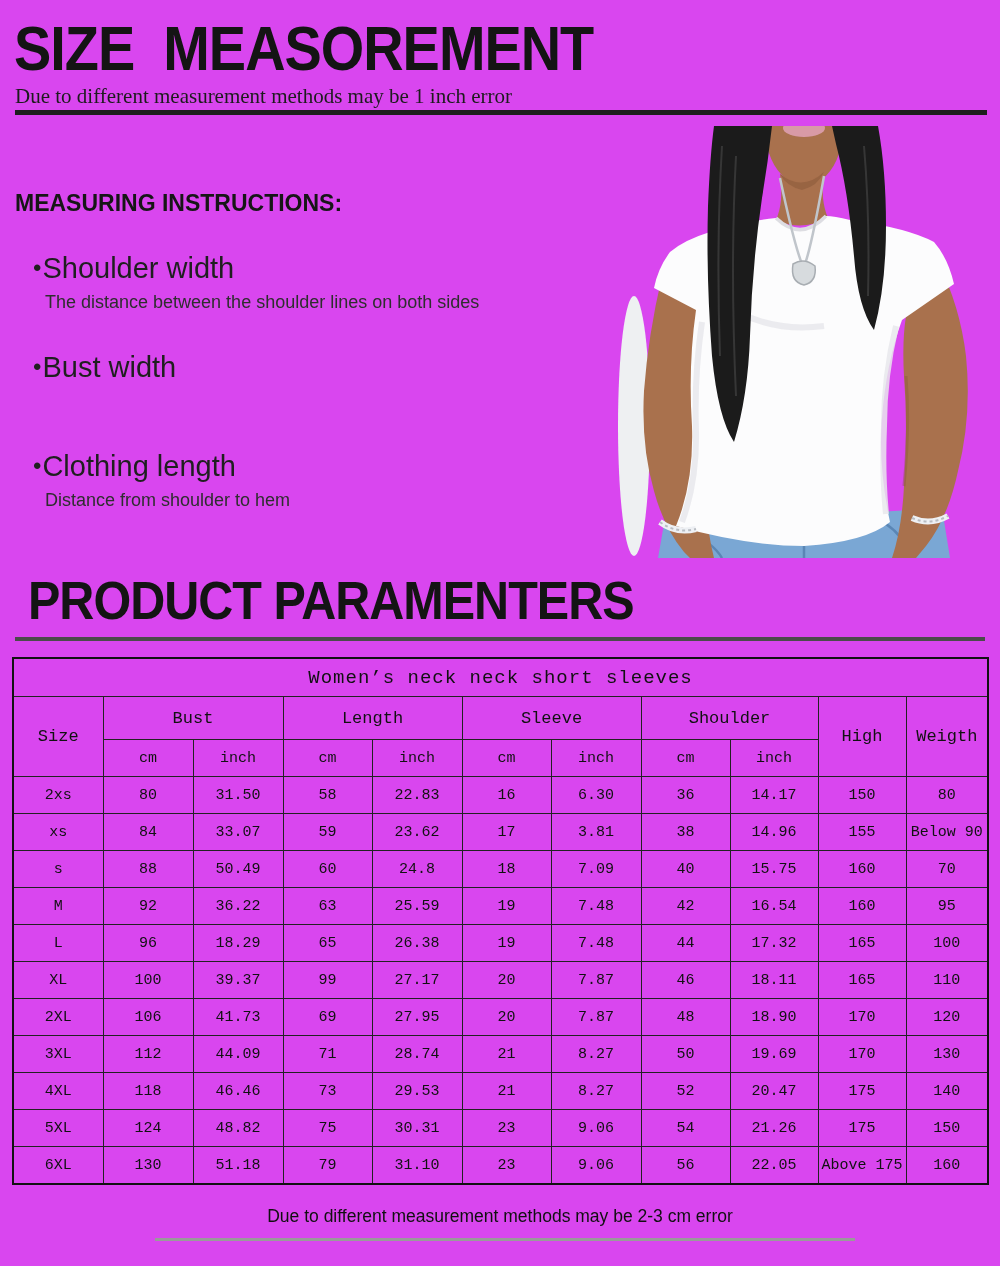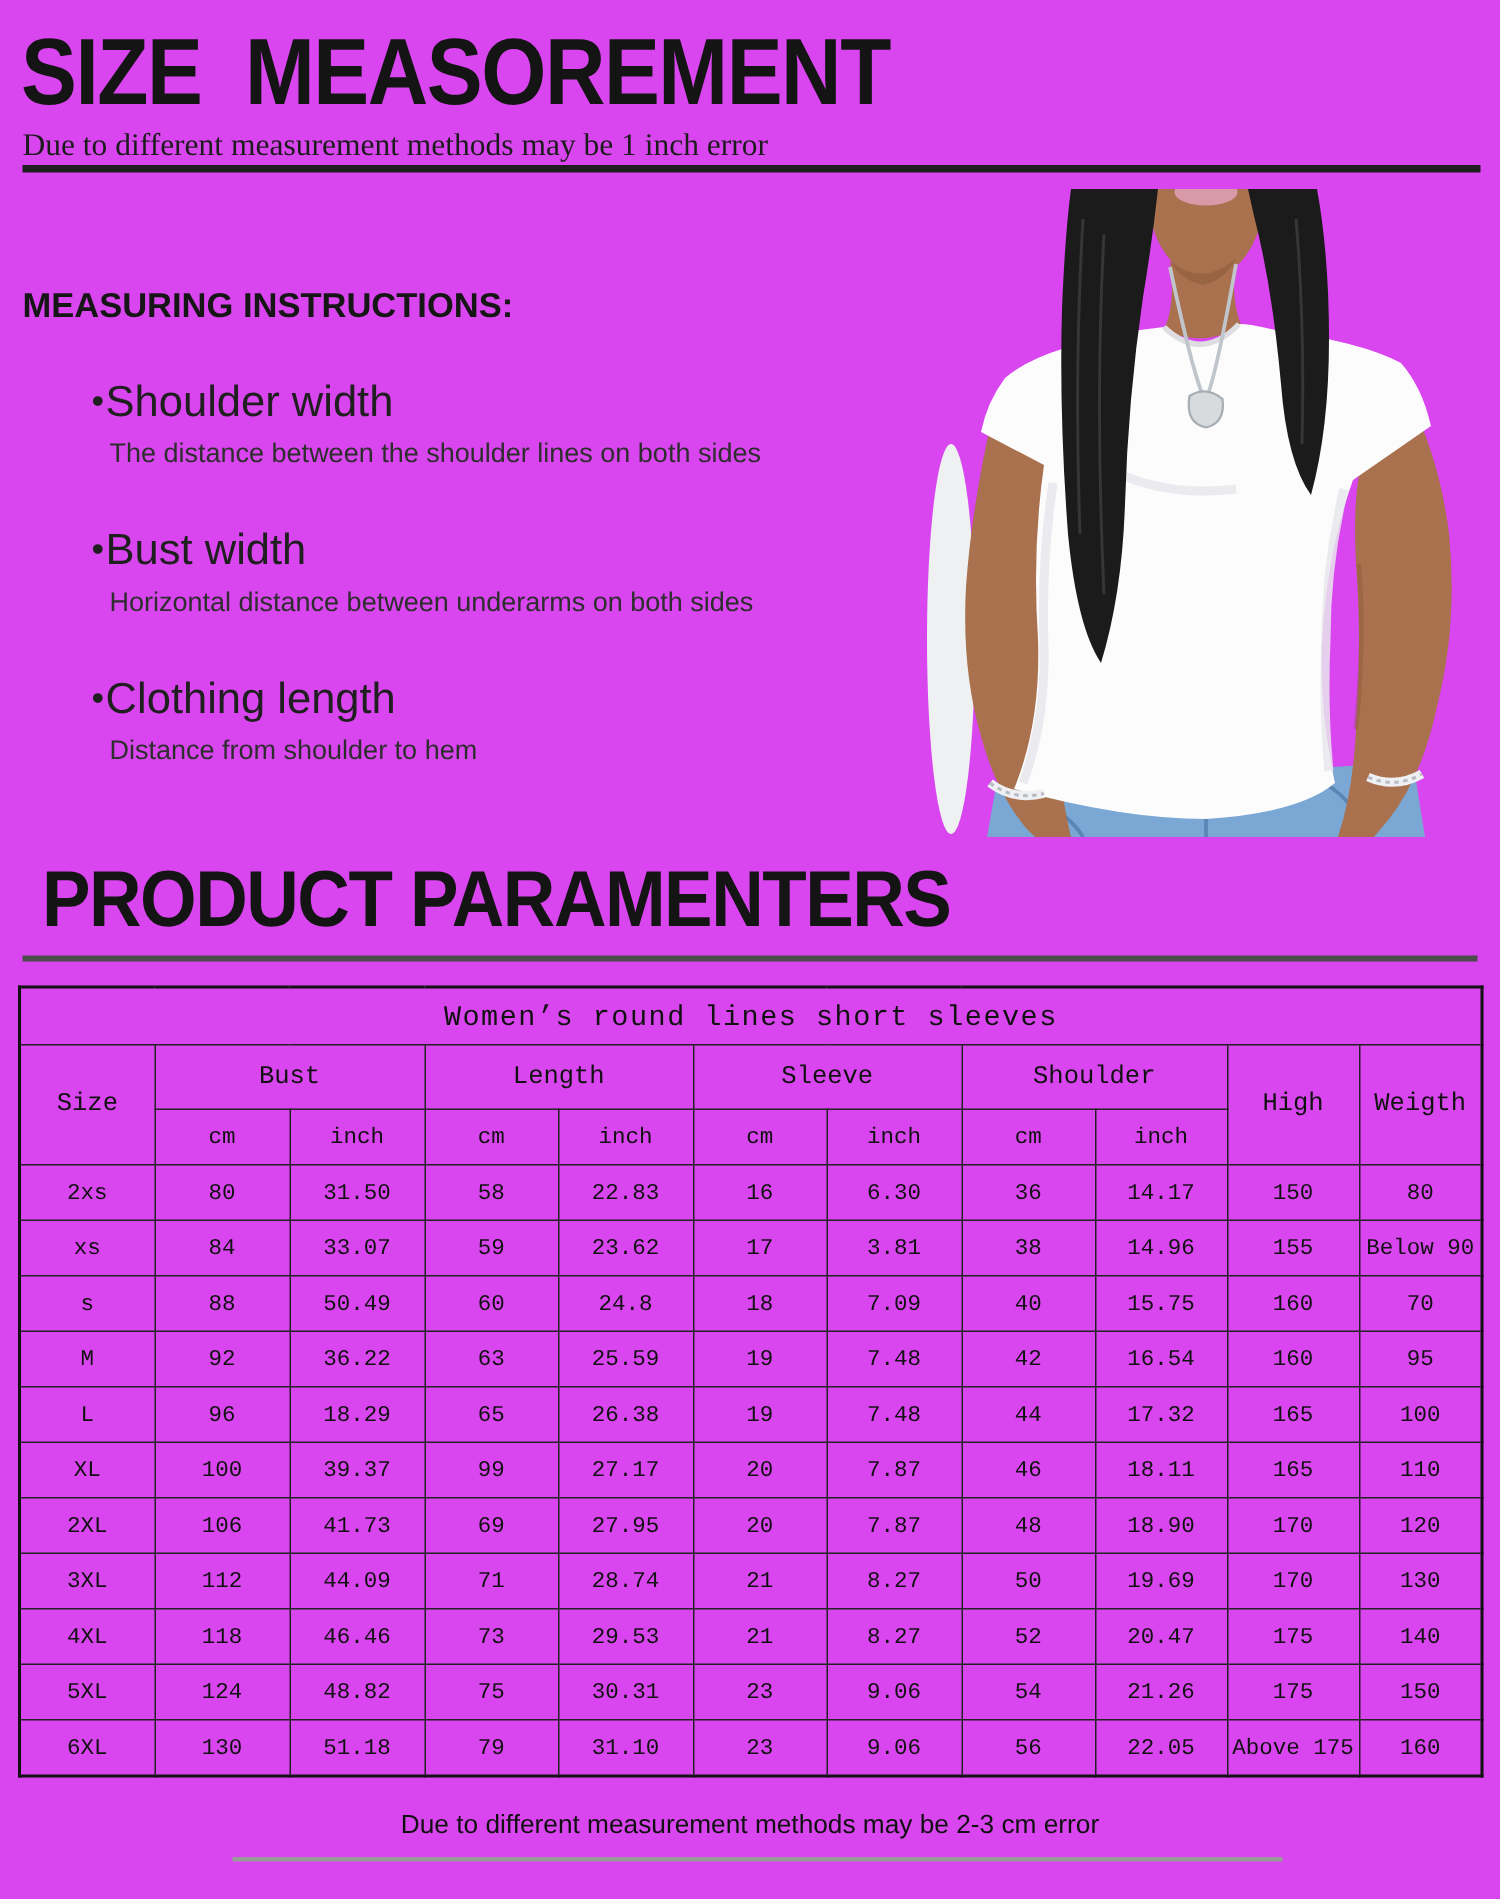--- a/index.html
+++ b/index.html
@@ -22,21 +22,21 @@
     position:absolute;left:15px;top:84px;
     font-family:"Liberation Serif",serif;
     font-size:21px;color:#1c1c1c;
   }
   .rule-1{position:absolute;left:15px;top:110px;width:972px;height:5px;background:#1e1e1e;}
   
   .instr-heading{
     position:absolute;left:15px;top:190px;
     font-size:23px;font-weight:bold;color:#161616;
   }
-  .instr-item{position:absolute;left:33px;width:560px;margin-left:28px;}
+  .instr-item{position:absolute;left:33px;width:560px;}
   .instr-item .item-title{font-size:29px;color:#1f1f1f;}
   .instr-item .bullet{font-size:24px;vertical-align:2px;margin-right:1px;}
   .instr-item .item-desc{margin:7px 0 0 12px;font-size:18px;color:#2e2e2e;}
   .item-1{top:252px;}
   .item-2{top:351px;}
   .item-3{top:450px;}
   
   .figure-wrap{position:absolute;left:618px;top:126px;width:372px;height:432px;}
   .figure-wrap svg{display:block;overflow:hidden;}
   
@@ -82,21 +82,20 @@
 
   <div class="instr-heading">MEASURING INSTRUCTIONS:</div>
 
   <div class="instr-item item-1">
     <div class="item-title"><span class="bullet">•</span><span>Shoulder width</span></div>
     <div class="item-desc">The distance between the shoulder lines on both sides</div>
   </div>
 
   <div class="instr-item item-2">
     <div class="item-title"><span class="bullet">•</span><span>Bust width</span></div>
-    <div class="item-desc">Horizontal distance between underarms on both sides</div>
   </div>
 
   <div class="instr-item item-3">
     <div class="item-title"><span class="bullet">•</span><span>Clothing length</span></div>
     <div class="item-desc">Distance from shoulder to hem</div>
   </div>
 
   <div class="figure-wrap">
     <svg width="372" height="432" viewBox="0 0 372 432">
 
@@ -144,21 +143,21 @@
         <col style="width:90px">
         <col style="width:89px">
       <col style="width:90px">
         <col style="width:89px">
         <col style="width:88px">
       <col style="width:88px">
         <col style="width:82px">
     </colgroup>
     <thead>
       <tr class="table-title">
-        <th colspan="11">Women’s round lines short sleeves</th>
+        <th colspan="11">Women’s neck neck short sleeves</th>
       </tr>
       <tr class="group-row">
         <th rowspan="2" class="span-col">Size</th>
         <th colspan="2">Bust</th>
         <th colspan="2">Length</th>
         <th colspan="2">Sleeve</th>
         <th colspan="2">Shoulder</th>
         <th rowspan="2" class="span-col">High</th>
         <th rowspan="2" class="span-col">Weigth</th>
       </tr>

